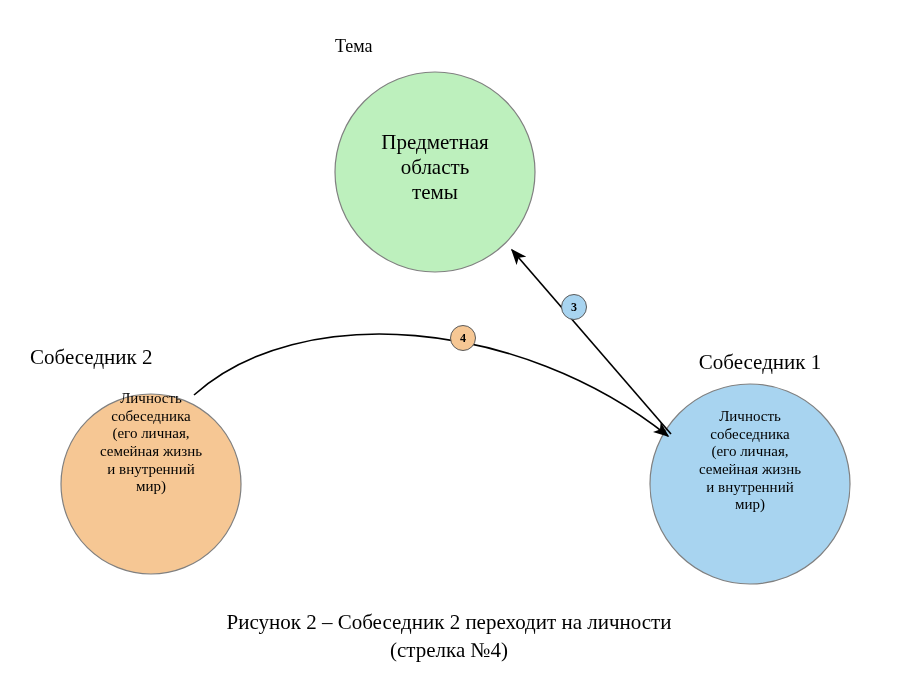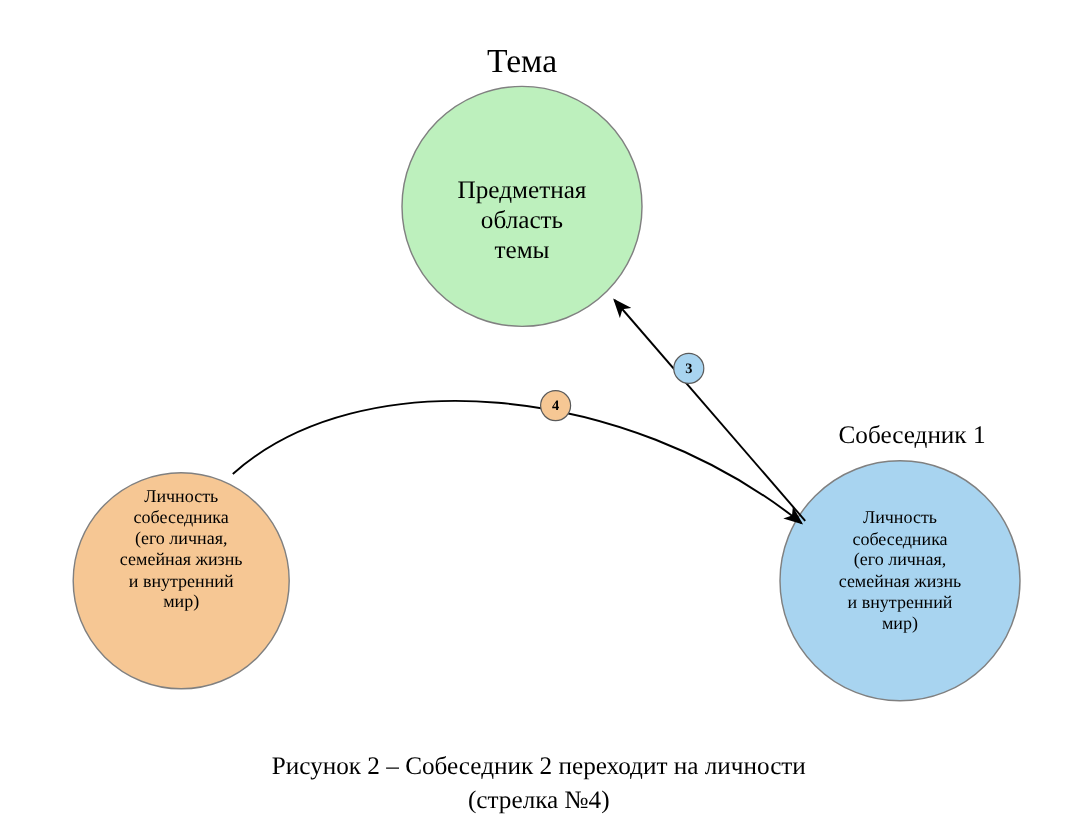--- a/index.html
+++ b/index.html
@@ -24,34 +24,33 @@
     top: 0;
     width: 898px;
     height: 694px;
   }
   .node-label {
     position: absolute;
     text-align: center;
     line-height: 1.18;
     white-space: pre-line;
     pointer-events: none;
-    margin-top: 16px;
   }
   .caption-title {
     position: absolute;
     text-align: center;
     font-size: 21px;
   }
   
   #topic-caption {
     left: 335px;
     top: 36px;
     width: 200px;
-    font-size: 28px;
-    text-align: center;
+    font-size: 18px;
+    text-align: left;
     position: absolute;
   }
   #topic-text {
     left: 355px;
     top: 130px;
     width: 160px;
     font-size: 21px;
   }
   
   #person2-caption {
@@ -108,21 +107,20 @@
   }
   #figure-caption {
     position: absolute;
     left: 0;
     top: 608px;
     width: 898px;
     text-align: center;
     font-size: 21px;
     line-height: 1.35;
     white-space: pre-line;
-    margin-top: 16px;
   }
 </style>
 </head>
 <body>
 
 <div id="canvas">
 
   <svg class="layer" viewBox="0 0 898 694">
     <defs>
       <marker id="arrowhead" markerWidth="10" markerHeight="8" refX="9" refY="4" orient="auto" markerUnits="strokeWidth">
@@ -139,20 +137,21 @@
     <path d="M671,434 L512,250" fill="none" stroke="#000000" stroke-width="1.6" marker-end="url(#arrowhead)"></path>
 
     <path d="M194,395 C300,300 520,318 668,436" fill="none" stroke="#000000" stroke-width="1.6" marker-end="url(#arrowhead)"></path>
   </svg>
 
   <div id="topic-caption" class="caption-title">Тема</div>
   <div id="topic-text" class="node-label">Предметная
 область
 темы</div>
 
+  <div id="person2-caption" class="caption-title">Собеседник 2</div>
   <div id="person2-text" class="node-label">Личность
 собеседника
 (его личная,
 семейная жизнь
 и внутренний
 мир)</div>
 
   <div id="person1-caption" class="caption-title">Собеседник 1</div>
   <div id="person1-text" class="node-label">Личность
 собеседника

